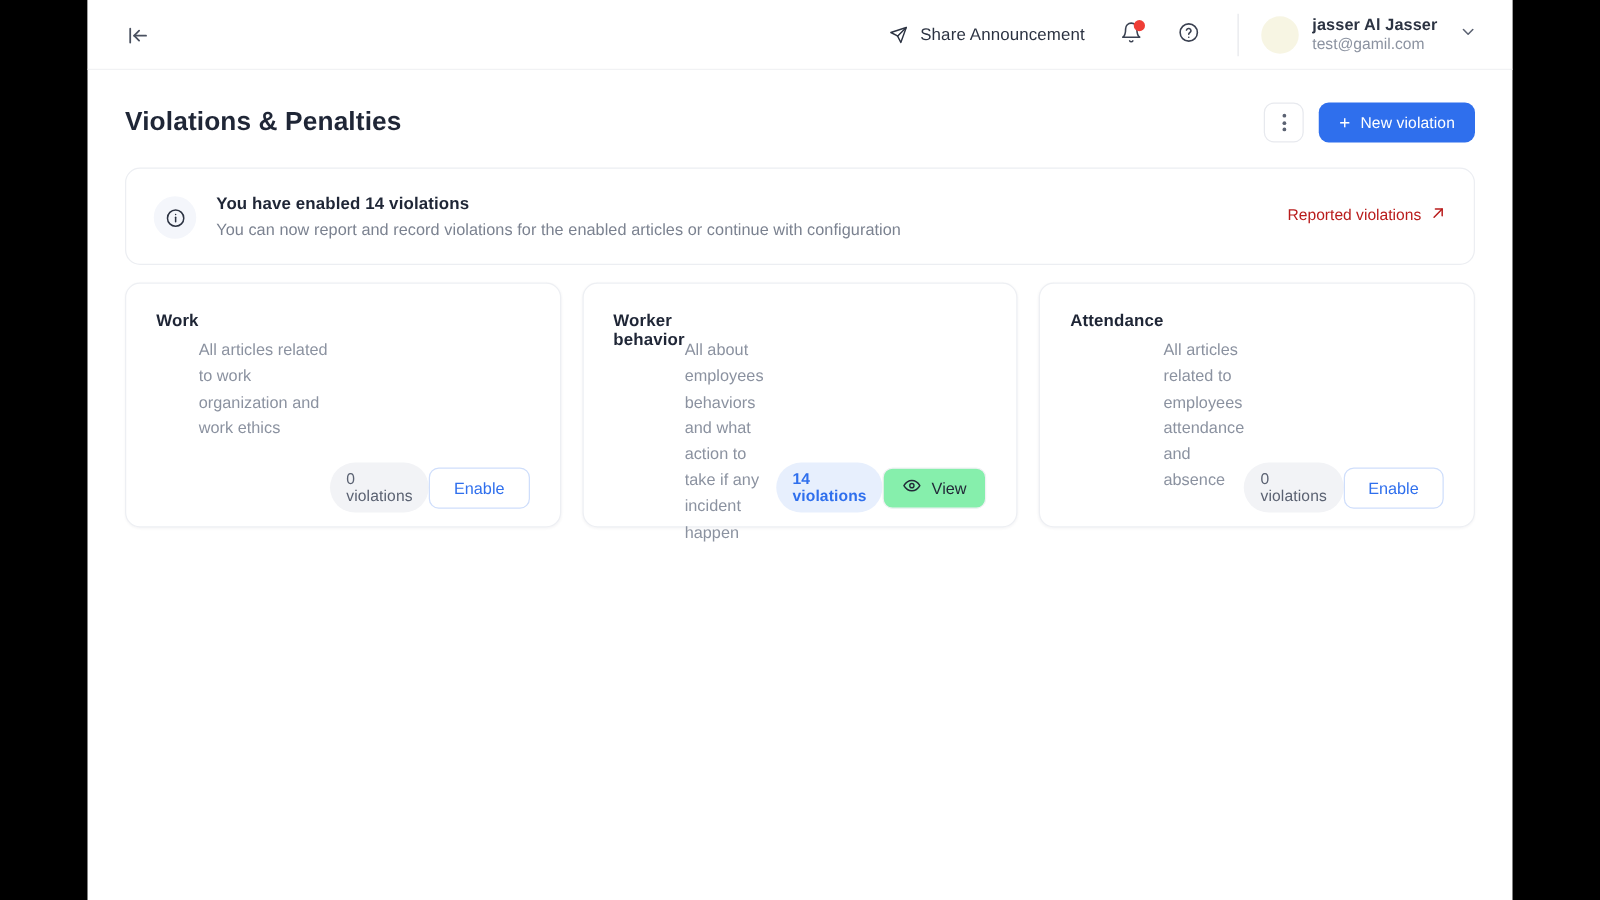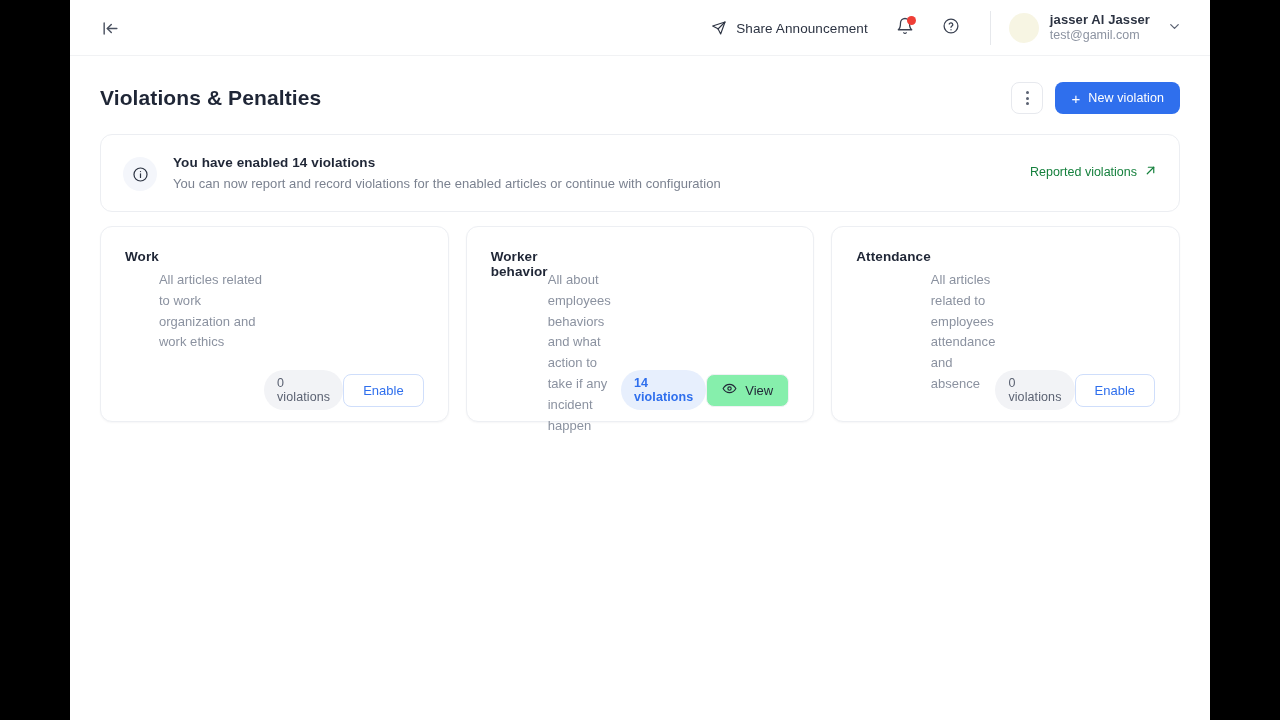--- a/index.html
+++ b/index.html
@@ -29,21 +29,21 @@
     width: 24px; height: 24px;
     display: flex; align-items: center; justify-content: center;
     color: #4a5160; cursor: pointer;
   }
   .topbar-right {
     position: absolute; right: 0; top: 0;
     height: 56px;
     display: flex; align-items: center; gap: 0;
   }
   .share-btn {
-    display: flex; align-items: center; gap: 9px;
+    display: flex; align-items: flex-start; gap: 9px;
     color: #2c3342; font-size: 13.5px; letter-spacing: .1px;
     cursor: pointer; padding: 6px 8px;
   }
   .share-btn svg { display: block; }
   .icon-btn {
     position: relative;
     width: 34px; height: 34px;
     display: flex; align-items: center; justify-content: center;
     color: #3a4151; cursor: pointer;
     margin-left: 12px;
@@ -147,21 +147,21 @@
     letter-spacing: .1px;
   }
   .banner-desc {
     margin-top: 6px;
     font-size: 13px; color: #7b8290;
     letter-spacing: .05px;
   }
   .banner-link {
     position: absolute; right: 22px; top: 29px;
     display: flex; align-items: center; gap: 7px;
-    color: #15803d; font-size: 12.5px;
+    color: #b91c1c; font-size: 12.5px;
     cursor: pointer;
   }
 
   
   .cards {
     display: grid;
     grid-template-columns: repeat(3, 1fr);
     gap: 17px;
     margin-top: 14px;
   }

